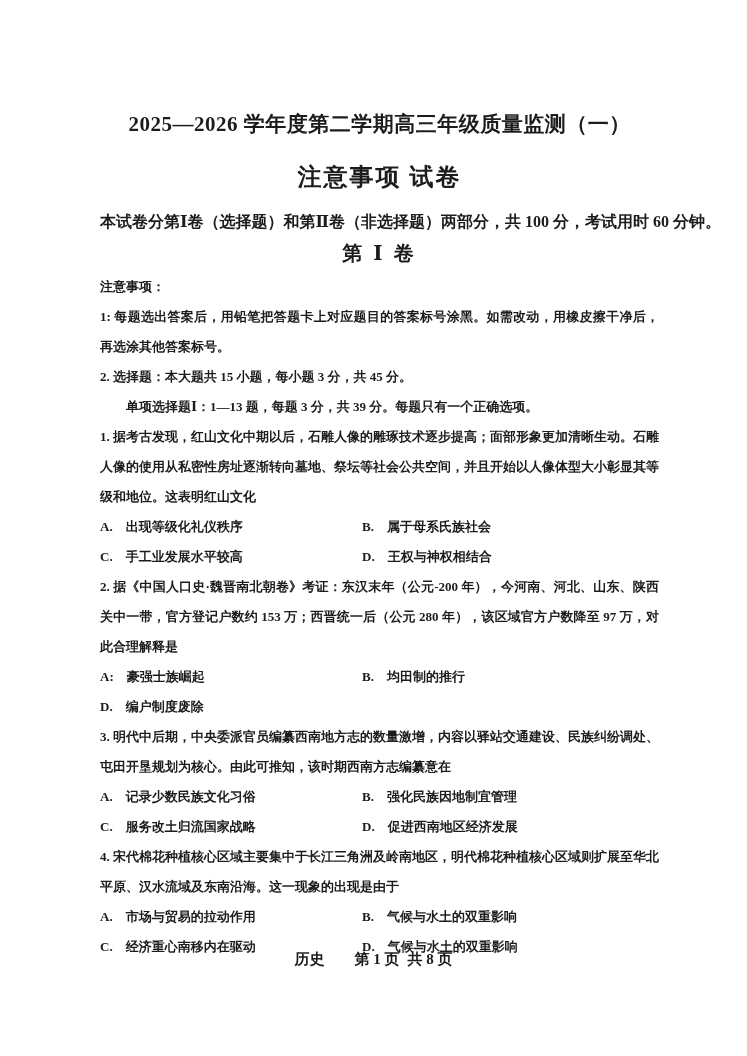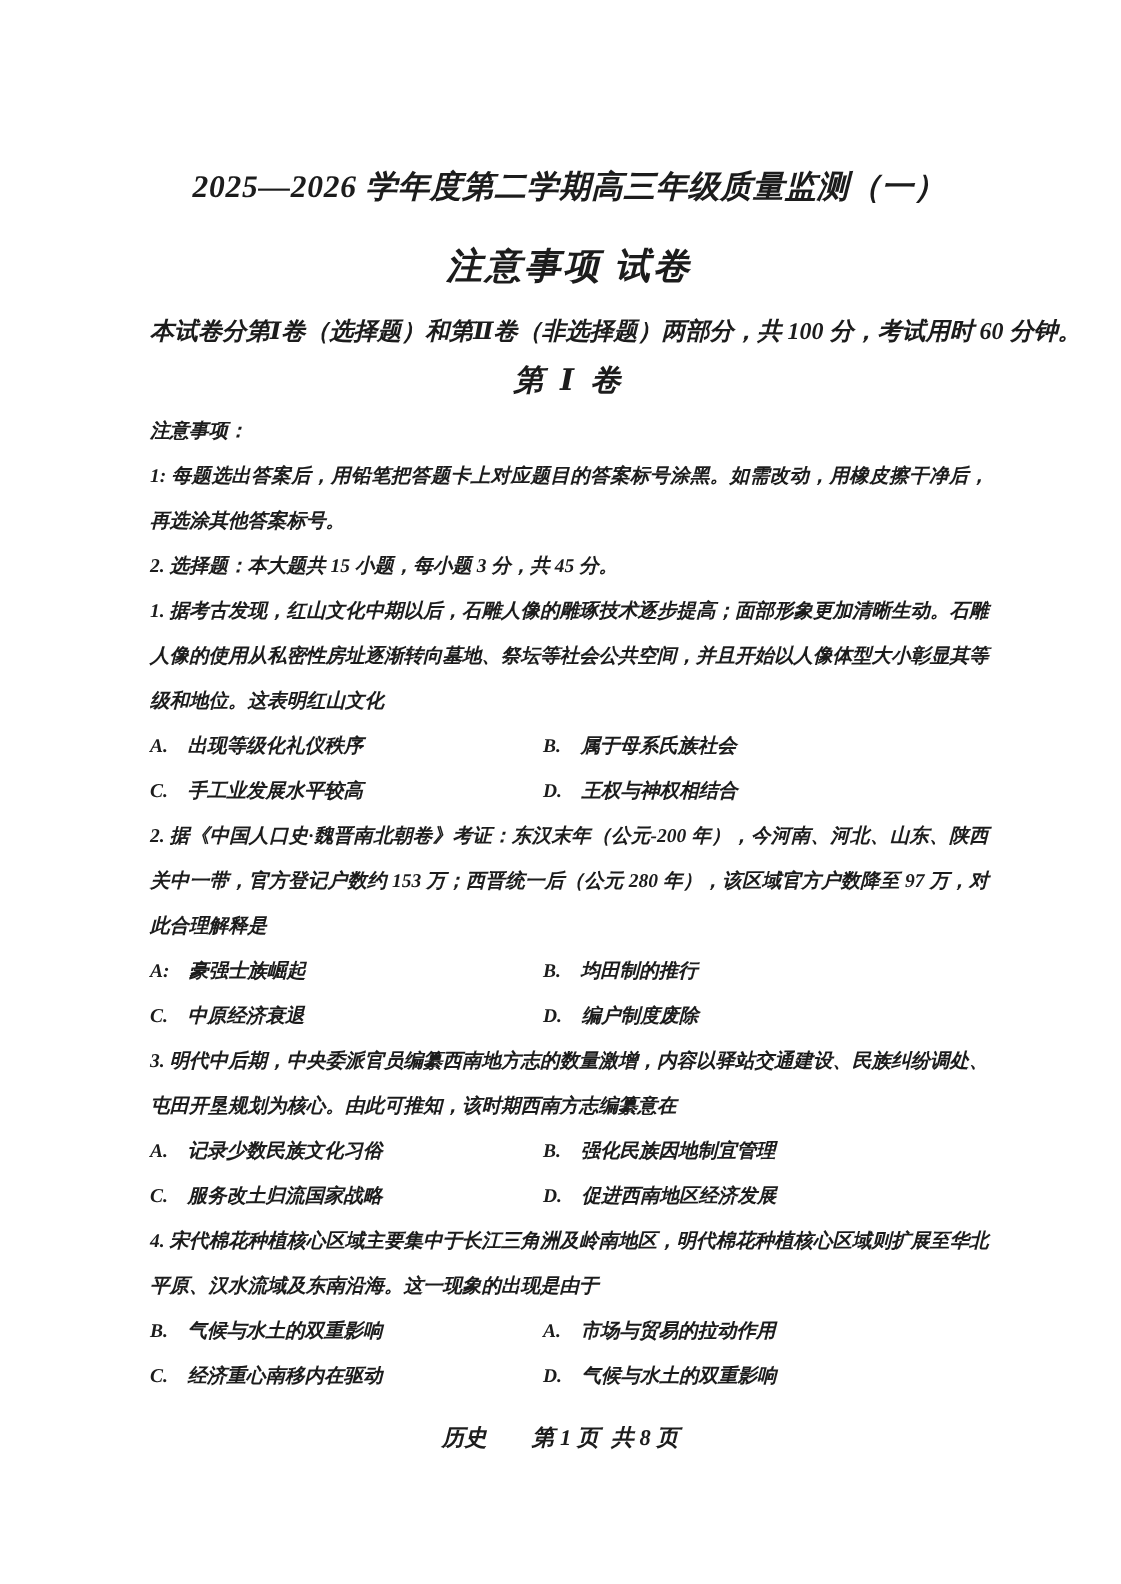--- a/index.html
+++ b/index.html
@@ -17,21 +17,20 @@
     -webkit-font-smoothing: antialiased;
     overflow: hidden;
   }
   .page {
     position: absolute;
     top: 0; left: 0;
     width: 747px;
     height: 796px;
     padding: 110px 88px 0 100px;
     box-sizing: border-box;
-    font-style: italic;
   }
   .doc-title {
     text-align: center;
     font-size: 21px;
     font-weight: 700;
     letter-spacing: 0.5px;
     margin: 0 0 0 0;
     white-space: nowrap;
   }
   .doc-subtitle {
@@ -107,20 +106,21 @@
   <p class="intro">本试卷分第Ⅰ卷（选择题）和第Ⅱ卷（非选择题）两部分，共 100 分，考试用时 60 分钟。</p>
 
   <div class="section-title">第 Ⅰ 卷</div>
 
   <div class="bodytext">
 
     <p class="para notes-heading">注意事项：</p>
     <p class="para">1: 每题选出答案后，用铅笔把答题卡上对应题目的答案标号涂黑。如需改动，用橡皮擦干净后，再选涂其他答案标号。</p>
     <p class="para">2. 选择题：本大题共 15 小题，每小题 3 分，共 45 分。</p>
 
+    <p class="para subsection">单项选择题Ⅰ：1—13 题，每题 3 分，共 39 分。每题只有一个正确选项。</p>
 
     <div class="question">
       <p class="para">1. 据考古发现，红山文化中期以后，石雕人像的雕琢技术逐步提高；面部形象更加清晰生动。石雕人像的使用从私密性房址逐渐转向墓地、祭坛等社会公共空间，并且开始以人像体型大小彰显其等级和地位。这表明红山文化</p>
       <div class="options">
         <div class="option">
           <span class="opt-label">A.</span><span class="opt-text">出现等级化礼仪秩序</span>
         </div>
         <div class="option">
           <span class="opt-label">B.</span><span class="opt-text">属于母系氏族社会</span>
         </div>
@@ -136,23 +136,20 @@
     <div class="question">
       <p class="para">2. 据《中国人口史·魏晋南北朝卷》考证：东汉末年（公元-200 年），今河南、河北、山东、陕西关中一带，官方登记户数约 153 万；西晋统一后（公元 280 年），该区域官方户数降至 97 万，对此合理解释是</p>
       <div class="options">
         <div class="option">
           <span class="opt-label">A:</span><span class="opt-text">豪强士族崛起</span>
         </div>
         <div class="option">
           <span class="opt-label">B.</span><span class="opt-text">均田制的推行</span>
         </div>
         <div class="option">
-          <span class="opt-label">C.</span><span class="opt-text">中原经济衰退</span>
-        </div>
-        <div class="option">
           <span class="opt-label">D.</span><span class="opt-text">编户制度废除</span>
         </div>
       </div>
     </div>
 
     <div class="question">
       <p class="para">3. 明代中后期，中央委派官员编纂西南地方志的数量激增，内容以驿站交通建设、民族纠纷调处、屯田开垦规划为核心。由此可推知，该时期西南方志编纂意在</p>
       <div class="options">
         <div class="option">
           <span class="opt-label">A.</span><span class="opt-text">记录少数民族文化习俗</span>
@@ -166,24 +163,24 @@
         <div class="option">
           <span class="opt-label">D.</span><span class="opt-text">促进西南地区经济发展</span>
         </div>
       </div>
     </div>
 
     <div class="question">
       <p class="para">4. 宋代棉花种植核心区域主要集中于长江三角洲及岭南地区，明代棉花种植核心区域则扩展至华北平原、汉水流域及东南沿海。这一现象的出现是由于</p>
       <div class="options">
         <div class="option">
-          <span class="opt-label">B.</span><span class="opt-text">气候与水土的双重影响</span>
+          <span class="opt-label">A.</span><span class="opt-text">市场与贸易的拉动作用</span>
         </div>
         <div class="option">
-          <span class="opt-label">A.</span><span class="opt-text">市场与贸易的拉动作用</span>
+          <span class="opt-label">B.</span><span class="opt-text">气候与水土的双重影响</span>
         </div>
         <div class="option">
           <span class="opt-label">C.</span><span class="opt-text">经济重心南移内在驱动</span>
         </div>
         <div class="option">
           <span class="opt-label">D.</span><span class="opt-text">气候与水土的双重影响</span>
         </div>
       </div>
     </div>
 

